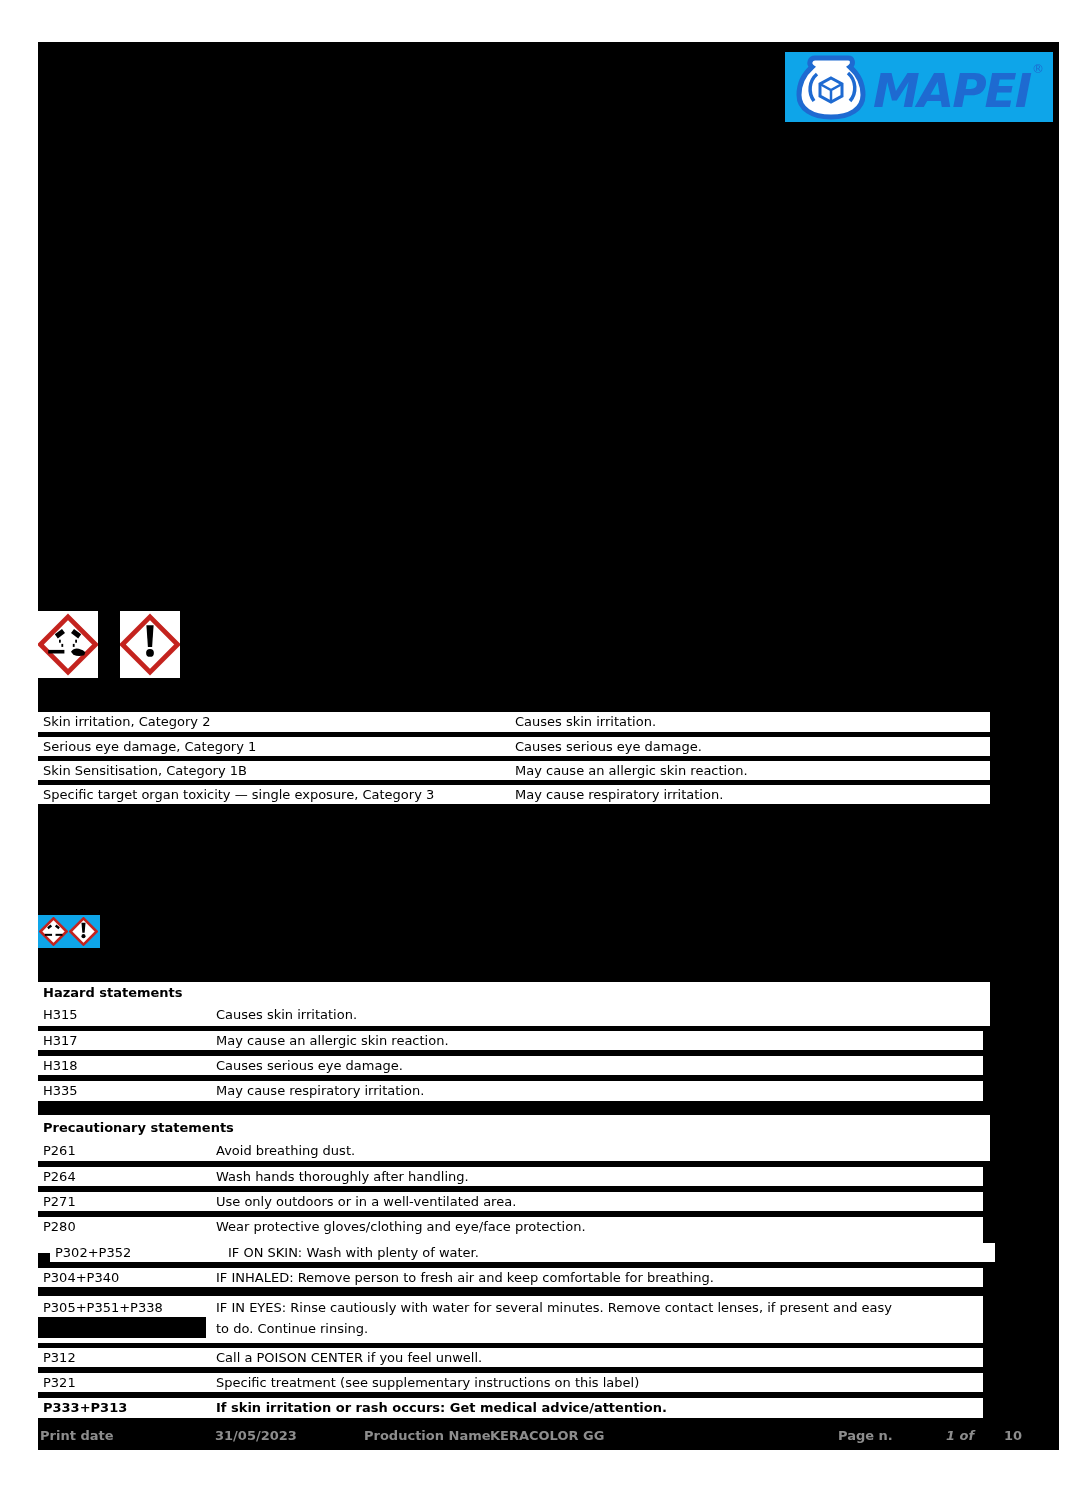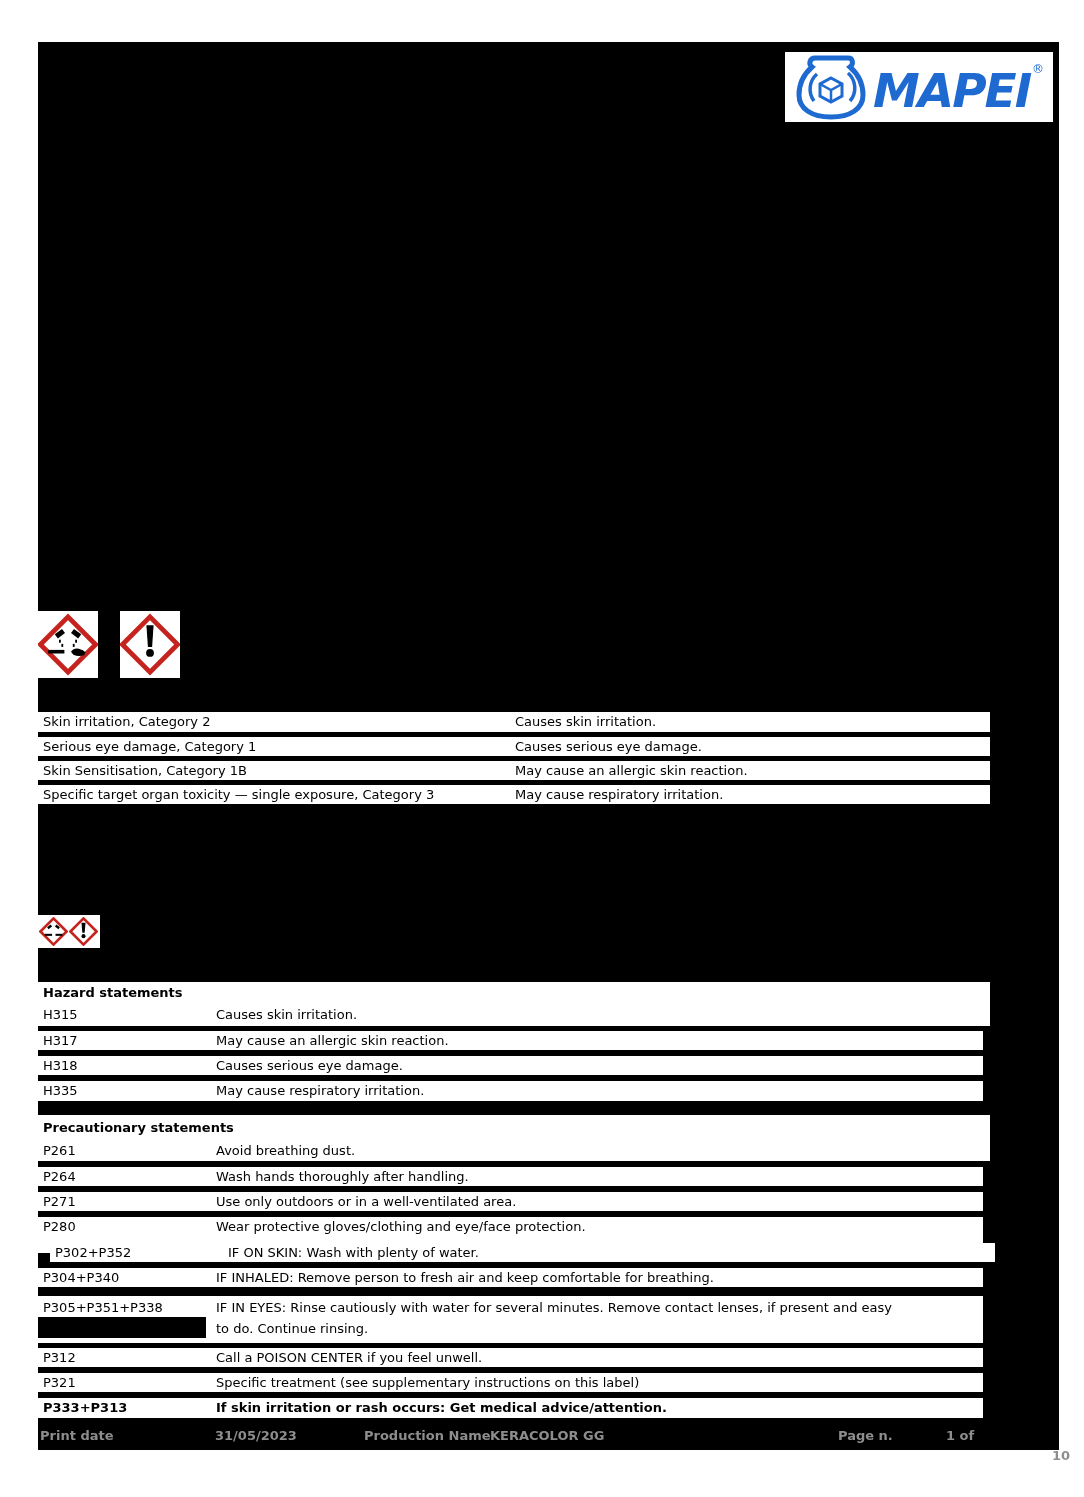--- a/index.html
+++ b/index.html
@@ -1,19 +1,19 @@
 <!DOCTYPE html>
 <html><head>
 <meta charset="utf-8">
 <style>
   html,body{margin:0;padding:0;background:#ffffff;}
   .page{position:relative;width:1084px;height:1497px;background:#ffffff;
         font-family:"DejaVu Sans","Liberation Sans",sans-serif;color:#000;}
   .canvas{position:absolute;left:38px;top:42px;width:1021px;height:1408px;background:#000;}
-  .wbox{position:absolute;background:#ffffff;}
+  .wbox{position:absolute;background:#0ea5e9;}
   .row{position:absolute;background:#fff;height:19px;line-height:19px;font-size:13px;overflow:hidden;white-space:nowrap;}
   .c1{position:absolute;left:5px;top:0;}
   .c2{position:absolute;left:477px;top:0;}
   .c3{position:absolute;left:178px;top:0;}
   .hblock{position:absolute;background:#fff;font-size:13px;overflow:hidden;white-space:nowrap;}
   .htitle{position:absolute;left:5px;font-weight:bold;line-height:20px;}
   .hrowline{position:absolute;left:0;right:0;line-height:20px;}
   .picto{position:absolute;background:#fff;}
   .picto svg{display:block;width:100%;height:100%;}
   .footer-item{position:absolute;top:1385px;height:18px;line-height:18px;font-size:13px;font-weight:bold;color:#8d8d8d;white-space:nowrap;}
@@ -155,17 +155,17 @@
     <div class="row" style="left:0;top:1356px;width:945px;height:20px;line-height:20px;font-weight:bold;">
       <span class="c1">P333+P313</span>
       <span class="c3">If skin irritation or rash occurs: Get medical advice/attention.</span>
     </div>
 
     <div class="footer-item" style="left:2px;">Print date</div>
     <div class="footer-item" style="left:177px;">31/05/2023</div>
     <div class="footer-item" style="left:312px;margin-left:14px;">Production Name</div>
     <div class="footer-item" style="left:452px;">KERACOLOR GG</div>
     <div class="footer-item" style="left:800px;">Page n.</div>
-    <div class="footer-item" style="left:908px;">1 of</div>
-    <div class="footer-item" style="left:1014px;margin-top:20px;">10</div>
+    <div class="footer-item" style="left:908px;font-style:italic;">1 of</div>
+    <div class="footer-item" style="left:966px;">10</div>
 
   </div>
 </div>
 
 </body></html>

